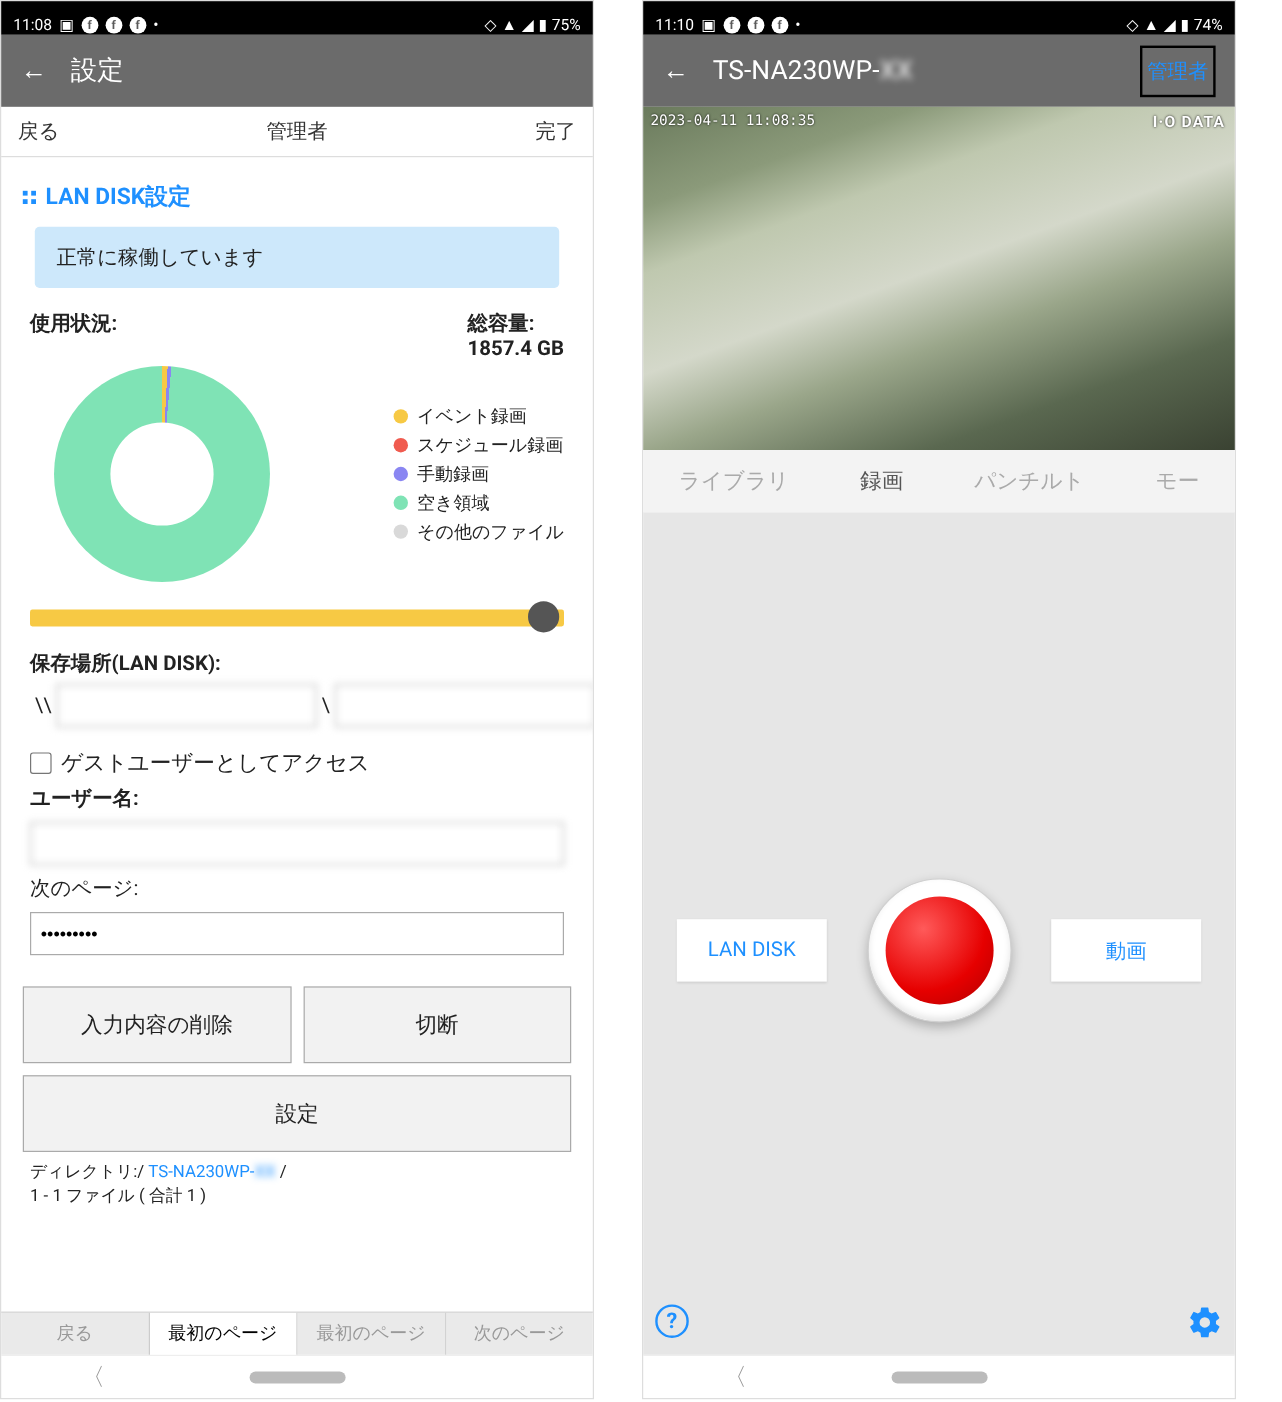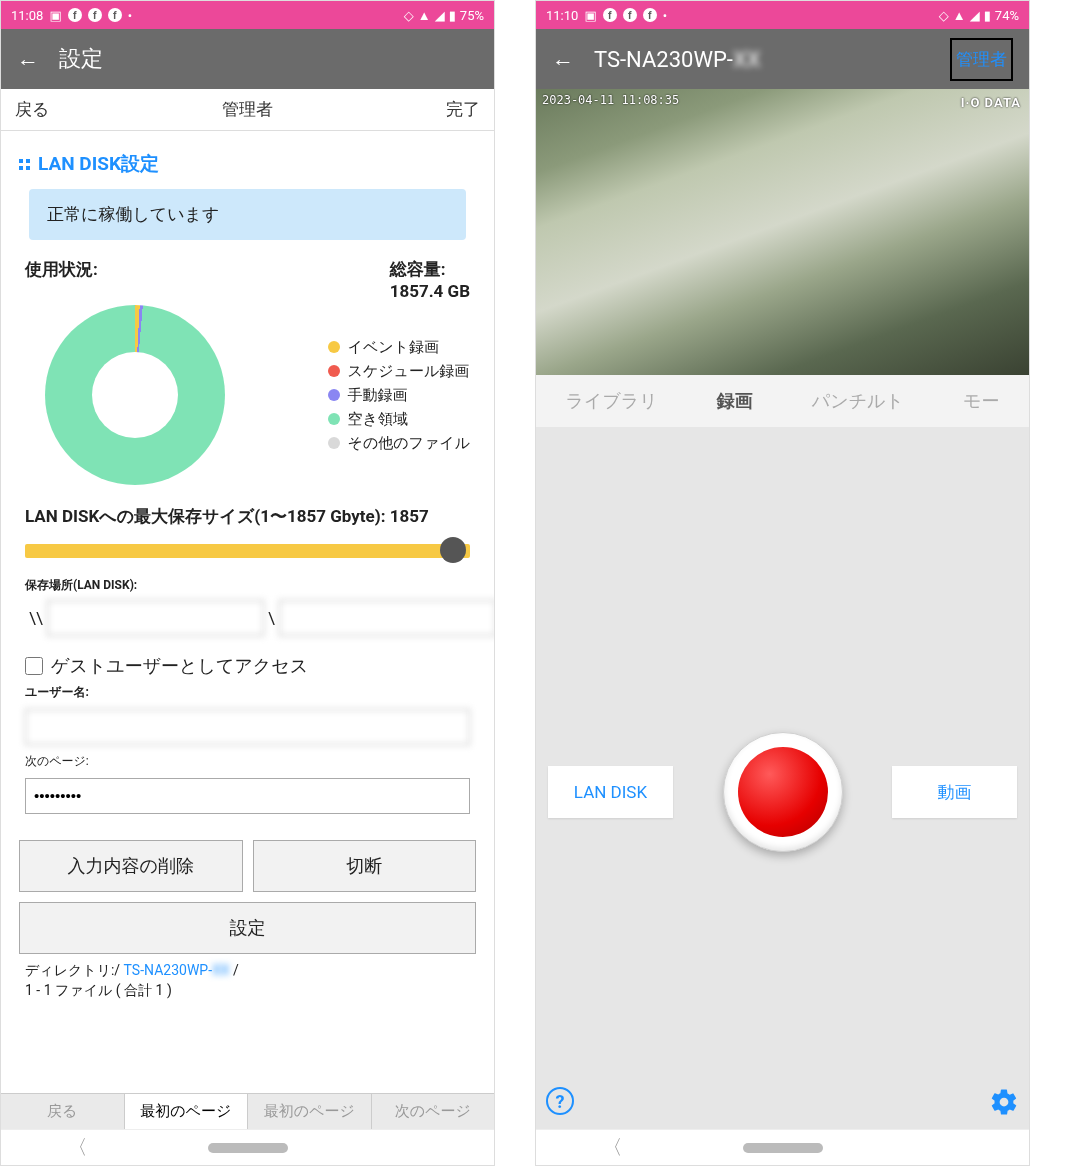--- a/index.html
+++ b/index.html
@@ -1,18 +1,18 @@
 <!DOCTYPE html>
 <html><head>
 <meta charset="utf-8">
 <style>
   * { box-sizing: border-box; margin: 0; padding: 0; }
   body { background: #fff; font-family: -apple-system, "Segoe UI", Roboto, sans-serif; width: 1068px; height: 1168px; display: flex; gap: 40px; padding: 0; }
   .phone { width: 495px; height: 1166px; border: 1px solid #ddd; display: flex; flex-direction: column; background:#fff; position:relative; }
-  .status-bar { height: 28px; background:#ec4899; color:#fff; display:flex; align-items:center; justify-content:space-between; padding:0 10px; font-size:13px; }
+  .status-bar { height: 28px; background:#000000; color:#fff; display:flex; align-items:flex-end; justify-content:space-between; padding:0 10px; font-size:13px; }
   .status-left { display:flex; align-items:center; gap:6px; }
   .status-right { display:flex; align-items:center; gap:4px; }
   .fb-icon { width:14px; height:14px; background:#fff; color:#5a5a5a; border-radius:50%; display:flex; align-items:center; justify-content:center; font-size:10px; font-weight:bold; }
   .app-bar { height: 60px; background:#6b6b6b; color:#fff; display:flex; align-items:center; padding:0 16px; font-size:22px; }
   .app-bar .back { font-size:22px; margin-right:20px; cursor:pointer; }
   .admin-btn { margin-left:auto; border:2px solid #000; padding:8px 4px; color:#1e90ff; font-size:17px; background:#6b6b6b; }
   .sub-bar { height:42px; border-bottom:1px solid #ddd; display:flex; align-items:center; justify-content:space-between; padding:0 14px; font-size:17px; color:#333; }
   .sub-bar .center { position:absolute; left:50%; transform:translateX(-50%); }
   .content { flex:1; overflow:hidden; padding: 12px 18px 0 18px; font-size:16px; color:#222; }
   .sec-title { color:#1e90ff; font-size:19px; font-weight:bold; margin:8px 0 12px 0; display:flex; align-items:center; }
@@ -30,52 +30,52 @@
   .donut-row { display:flex; align-items:center; padding:4px 6px 10px 6px; }
   .donut { width:180px; height:180px; border-radius:50%; background: conic-gradient(#f7c944 0deg 3deg, #8a86f2 3deg 5deg, #7fe3b5 5deg 360deg); display:flex; align-items:center; justify-content:center; margin:0 8px 0 20px; }
   .donut-hole { width:86px; height:86px; background:#fff; border-radius:50%; }
   .legend { font-size:15px; margin-left:auto; }
   .legend div { display:flex; align-items:center; margin:5px 0; }
   .legend .dot { width:12px; height:12px; border-radius:50%; margin-right:8px; }
   .slider-label { font-size:17px; font-weight:bold; margin:10px 6px 6px 6px; line-height:1.4; }
   .slider-wrap { position:relative; height:24px; margin:4px 6px 18px 6px; }
   .slider-track { position:absolute; top:9px; left:0; right:0; height:14px; background:#f7c944; border-radius:2px; }
   .slider-thumb { position:absolute; right:4px; top:2px; width:26px; height:26px; border-radius:50%; background:#555; }
-  .field-label { font-size:12px; font-weight:bold; margin:6px 6px 6px 6px; }
+  .field-label { font-size:17px; font-weight:bold; margin:6px 6px 6px 6px; }
   .path-row { display:flex; align-items:center; margin:0 6px 6px 6px; }
   .path-row .slash { margin:0 4px; font-size:17px; }
   .tfield { border:1px solid #aaa; height:36px; padding:0 8px; font-size:15px; color:#999; filter: blur(0.3px); }
   .tfield.w1 { flex: 1.2; }
   .tfield.w2 { flex: 2; }
   .check-row { display:flex; align-items:center; margin:18px 6px 6px 6px; font-size:18px; }
   .check-row input { width:18px; height:18px; margin-right:8px; }
   .full-input { width:calc(100% - 12px); margin:2px 6px; border:1px solid #aaa; height:36px; padding:0 8px; font-size:15px; }
   .btn-row { display:flex; gap:10px; margin:24px 0 10px 0; }
-  .gbtn { flex:1; height:52px; border:1px solid #aaa; background:#f2f2f2; font-size:18px; display:flex; align-items:center; justify-content:center; }
+  .gbtn { flex:1; height:64px; border:1px solid #aaa; background:#f2f2f2; font-size:18px; display:flex; align-items:center; justify-content:center; }
   .gbtn.center { margin:0 auto; width:70%; }
   .file-dir { font-size:14px; margin:8px 6px 2px 6px; }
   .file-dir a { color:#1e90ff; text-decoration:none; }
   .file-count { font-size:14px; margin:0 6px 4px 6px; }
   .pager { display:flex; border-top:1px solid #ccc; }
   .pager div { flex:1; text-align:center; padding:8px 0; font-size:15px; border-right:1px solid #ccc; }
   .pager div:last-child { border-right:none; }
   .pager .active { background:#fff; color:#000; font-weight:500; }
   .pager .dis { background:#eaeaea; color:#999; }
   .nav-bar { height:36px; display:flex; align-items:center; justify-content:center; gap:120px; border-top:1px solid #eee; }
   .nav-back { color:#999; font-size:20px; }
   .nav-pill { width:80px; height:10px; background:#bbb; border-radius:6px; }
 
   
   .cam-view { height:286px; background: linear-gradient(160deg, #6a7a5c 0%, #8b9a7a 18%, #bfc8af 30%, #d4d8ca 48%, #9aa68a 62%, #5a6850 80%, #3a4232 100%); position:relative; }
   .cam-ts { position:absolute; top:4px; left:6px; color:#fff; font-size:12px; font-family:monospace; text-shadow:0 0 2px #000; }
   .cam-logo { position:absolute; top:6px; right:8px; color:#fff; font-size:13px; font-weight:bold; letter-spacing:1px; text-shadow:0 0 2px #000;padding-left:32px; }
   .cam-tabs { display:flex; background:#f3f3f3; height:52px; align-items:center; justify-content:space-around; color:#aaa; font-size:18px; }
-  .cam-tabs .tab-active { color:#555; font-weight:700; }
+  .cam-tabs .tab-active { color:#555; font-weight:400; }
   .cam-body { flex:1; background:#e6e6e6; position:relative; }
-  .rec-row { position:absolute; top:305px; left:0; right:0; display:flex; align-items:center; justify-content:space-between; padding:0 12px; }
+  .rec-row { position:absolute; top:305px; left:0; right:0; display:flex; align-items:center; justify-content:space-between; padding:0 28px; }
   .side-btn { background:#fff; color:#1e90ff; font-size:17px; width:125px; height:52px; display:flex; align-items:center; justify-content:center; box-shadow:0 1px 2px rgba(0,0,0,0.1); }
   .rec-btn { width:120px; height:120px; border-radius:50%; background:#fff; border:1px solid #d0d0d0; box-shadow: 0 4px 10px rgba(0,0,0,0.25), inset 0 -3px 6px rgba(0,0,0,0.1); display:flex; align-items:center; justify-content:center; }
   .rec-inner { width:90px; height:90px; border-radius:50%; background: radial-gradient(circle at 35% 30%, #ff5a5a, #e60000 60%, #b00000); }
   .bottom-icons { position:absolute; bottom:8px; left:0; right:0; display:flex; justify-content:space-between; padding:0 10px; }
   .help-icon { width:28px; height:28px; border:2.5px solid #1e90ff; border-radius:50%; color:#1e90ff; display:flex; align-items:center; justify-content:center; font-size:18px; font-weight:bold; }
   .gear-icon svg { width:30px; height:30px; }
 </style>
 </head>
 <body>
 
@@ -140,21 +140,20 @@
             <span class="dot" style="background:#7fe3b5"></span>
             <span>空き領域</span>
           </div>
         <div>
             <span class="dot" style="background:#d9d9d9"></span>
             <span>その他のファイル</span>
           </div>
       </div>
     </div>
 
-    <div class="slider-label">LAN DISKへの最大保存サイズ(1〜1857 Gbyte):   1857</div>
     <div class="slider-wrap">
       <div class="slider-track"></div>
         <div class="slider-thumb"></div>
     </div>
 
     <div class="field-label">保存場所(LAN DISK):</div>
     <div class="path-row">
       <span class="slash">\\</span>
       <input class="tfield w1" style="filter: blur(3px);" value="">
       <span class="slash">\</span>

